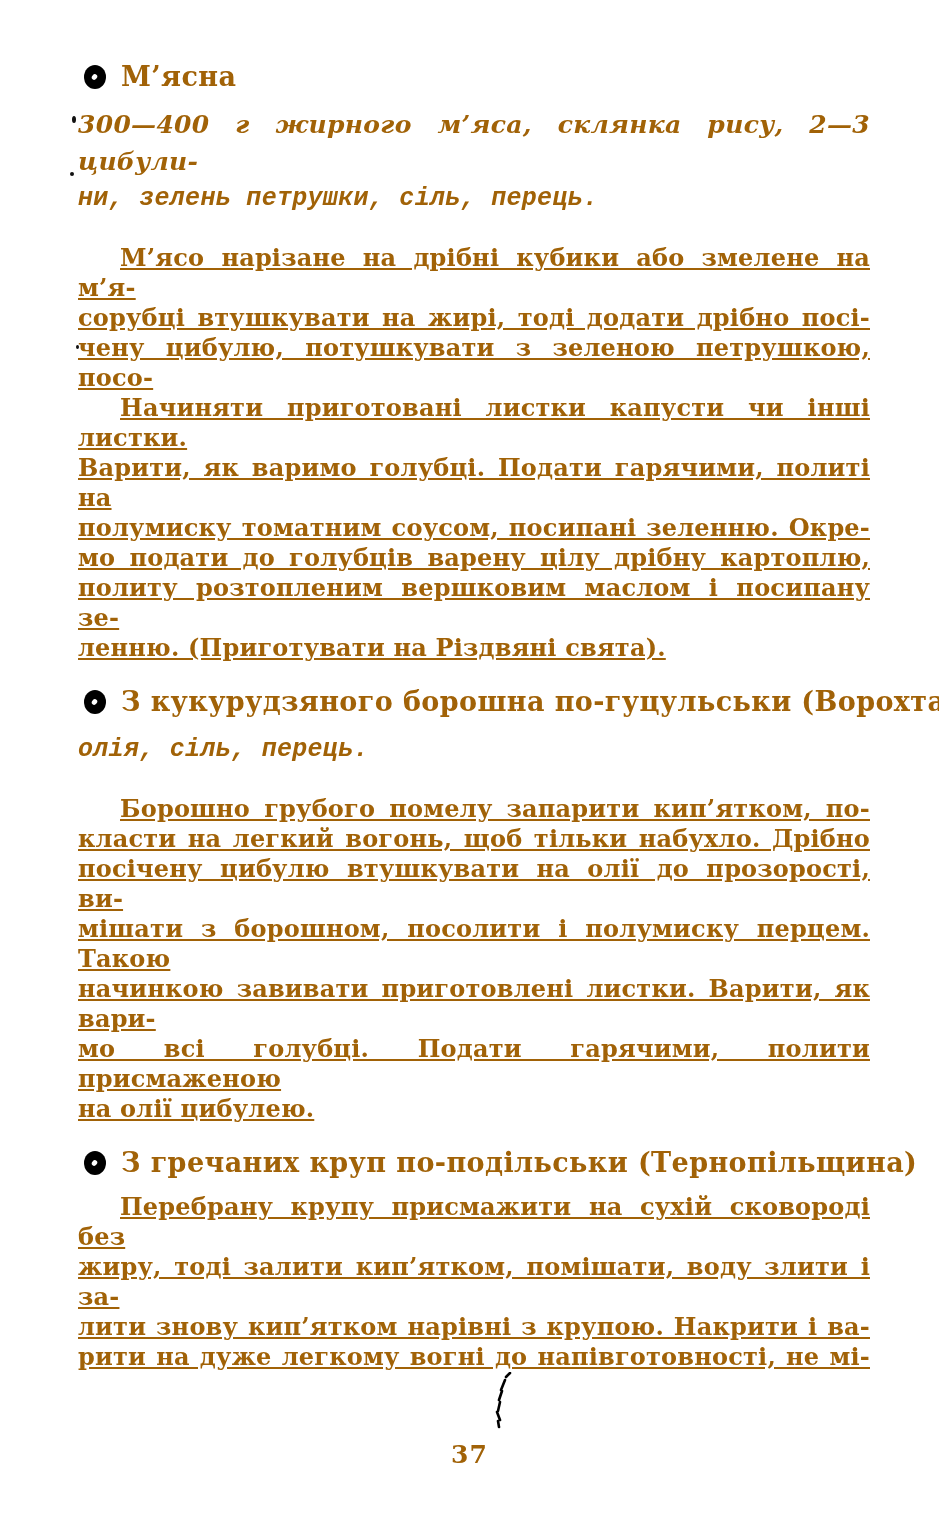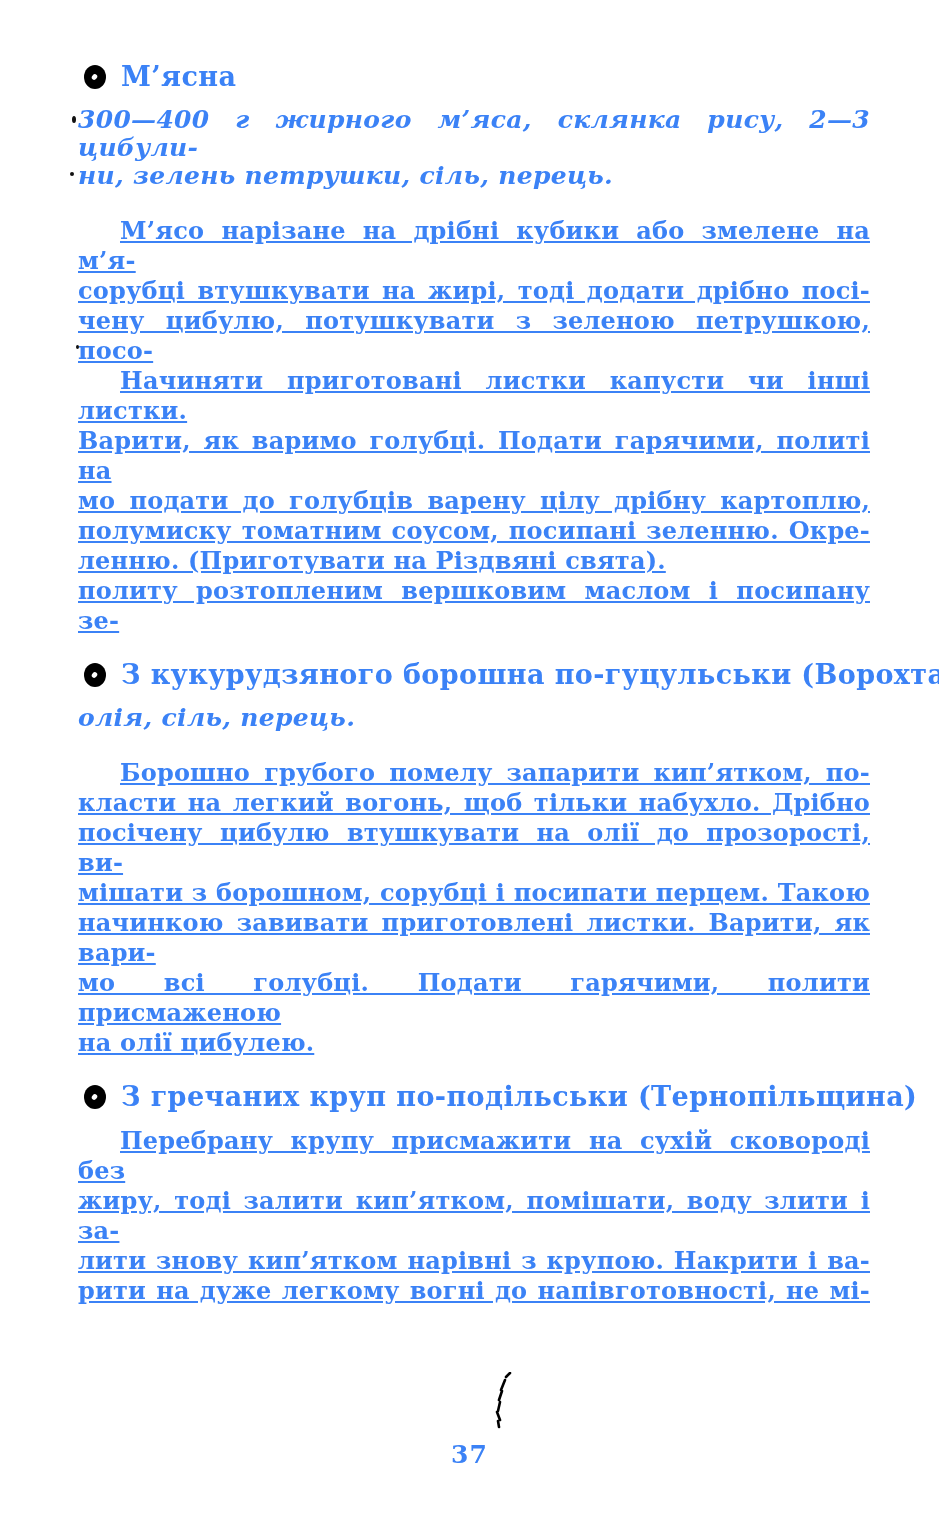--- a/index.html
+++ b/index.html
@@ -1,21 +1,21 @@
 <!DOCTYPE html>
 <html><head>
 <meta charset="utf-8">
 <style>
   html, body { margin: 0; padding: 0; background: #ffffff; }
   .page {
     position: relative;
     width: 939px;
     height: 1539px;
     background: #ffffff;
-    color: #3b82f6;
+    color: #a16207;
     font-family: "DejaVu Serif", "Liberation Serif", serif;
     font-weight: 700;
     overflow: hidden;
   }
   .text-block {
     position: absolute;
     left: 78px;
     top: 62px;
     width: 792px;
   }
@@ -47,26 +47,26 @@
     width: 5px;
     height: 6px;
     background: #fff;
     border-radius: 50%;
     transform: rotate(40deg);
   }
 
   .ingredients {
     font-style: italic;
     font-size: 25px;
-    line-height: 28px;
+    line-height: 37px;
     letter-spacing: 0.3px;
     margin: 0 0 26px 0;
   }
   .ing-line { text-align: justify; text-align-last: justify; }
-  .ing-line.last { text-align-last: left; }
+  .ing-line.last { text-align-last: left; font-family: Liberation Mono, monospace; }
 
   .paragraph {
     font-size: 24px;
     line-height: 30px;
     letter-spacing: 0.2px;
   }
   .line { text-align: justify; text-align-last: justify; text-decoration: underline; }
   .line.first { text-indent: 42px; }
   .line.last { text-align-last: left; }
 
@@ -105,39 +105,39 @@
           <div class="ing-line last">ни, зелень петрушки, сіль, перець.</div>
         </div>
         <div class="paragraph">
           <div class="line first">М’ясо нарізане на дрібні кубики або змелене на м’я-</div>
           <div class="line">сорубці втушкувати на жирі, тоді додати дрібно посі-</div>
           <div class="line">чену цибулю, потушкувати з зеленою петрушкою, посо-</div>
         </div>
         <div class="paragraph">
           <div class="line first">Начиняти приготовані листки капусти чи інші листки.</div>
           <div class="line">Варити, як варимо голубці. Подати гарячими, политі на</div>
+          <div class="line">полумиску томатним соусом, посипані зеленню. Окре-</div>
           <div class="line">мо подати до голубців варену цілу дрібну картоплю,</div>
-          <div class="line">полумиску томатним соусом, посипані зеленню. Окре-</div>
+          <div class="line">политу розтопленим вершковим маслом і посипану зе-</div>
           <div class="line last">ленню. (Приготувати на Різдвяні свята).</div>
-          <div class="line">политу розтопленим вершковим маслом і посипану зе-</div>
         </div>
       </div>
       <div class="recipe-section">
         <div class="section-heading">
           <span class="bullet"></span>
           <span class="title">З кукурудзяного борошна по-гуцульськи (Ворохта)</span>
         </div>
         <div class="ingredients">
           <div class="ing-line last">олія, сіль, перець.</div>
         </div>
         <div class="paragraph">
           <div class="line first">Борошно грубого помелу запарити кип’ятком, по-</div>
           <div class="line">класти на легкий вогонь, щоб тільки набухло. Дрібно</div>
           <div class="line">посічену цибулю втушкувати на олії до прозорості, ви-</div>
-          <div class="line">мішати з борошном, сорубці і посипати перцем. Такою</div>
+          <div class="line">мішати з борошном, посолити і полумиску перцем. Такою</div>
           <div class="line">начинкою завивати приготовлені листки. Варити, як вари-</div>
           <div class="line">мо всі голубці. Подати гарячими, полити присмаженою</div>
           <div class="line last">на олії цибулею.</div>
         </div>
       </div>
       <div class="recipe-section">
         <div class="section-heading">
           <span class="bullet"></span>
           <span class="title">З гречаних круп по-подільськи (Тернопільщина)</span>
         </div>

